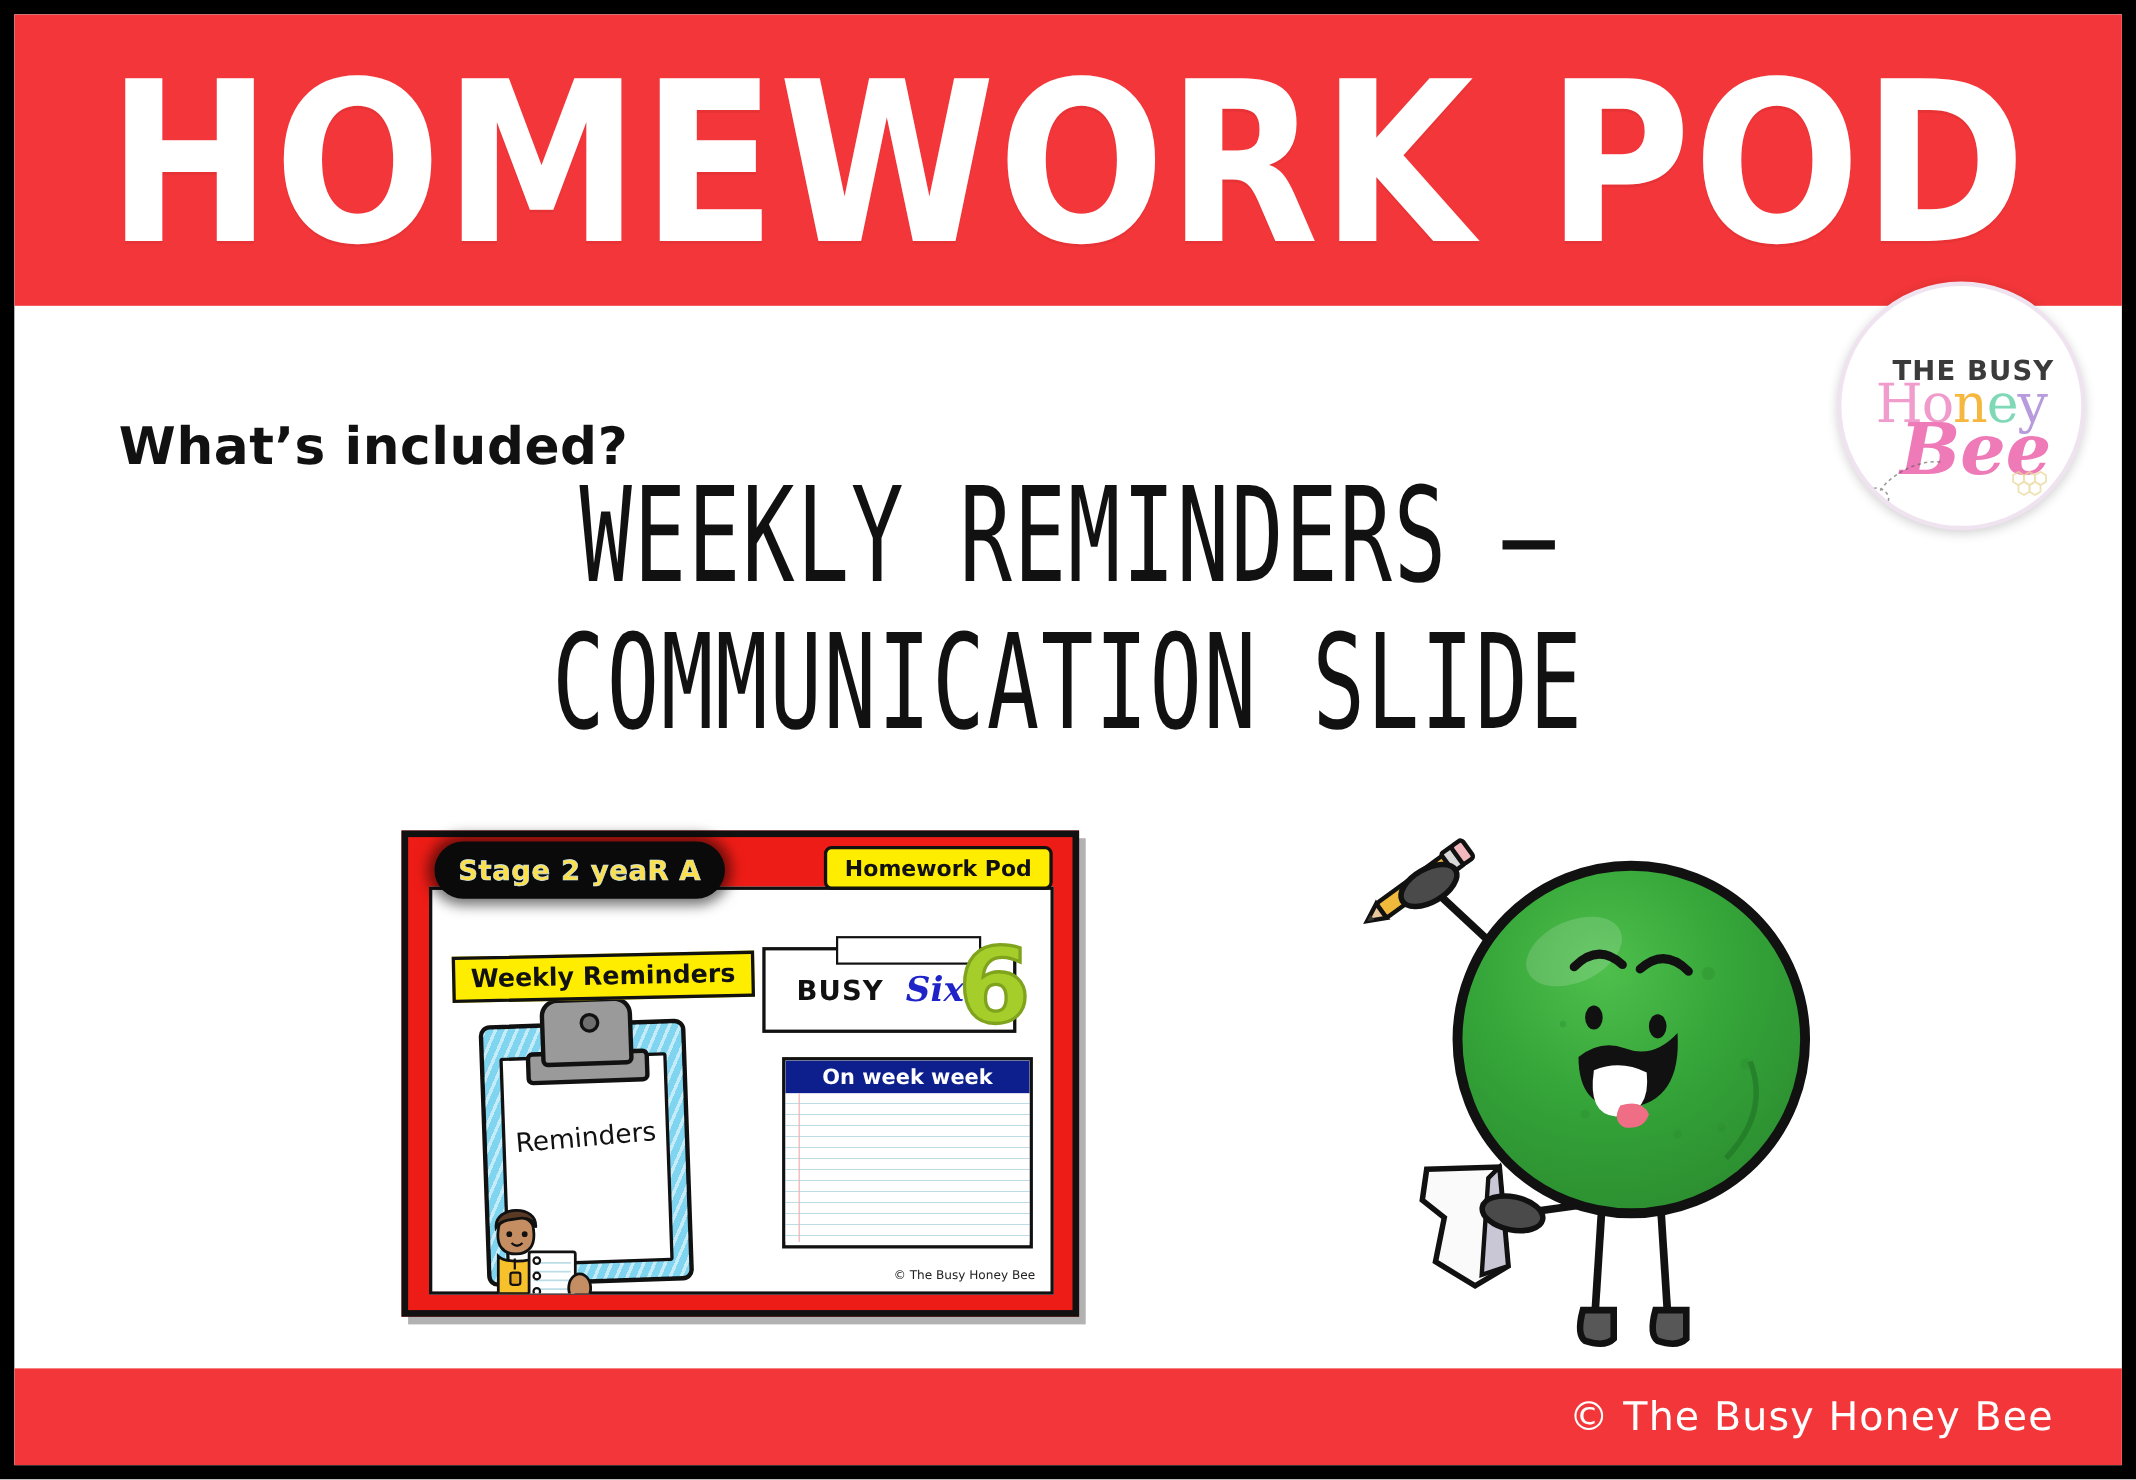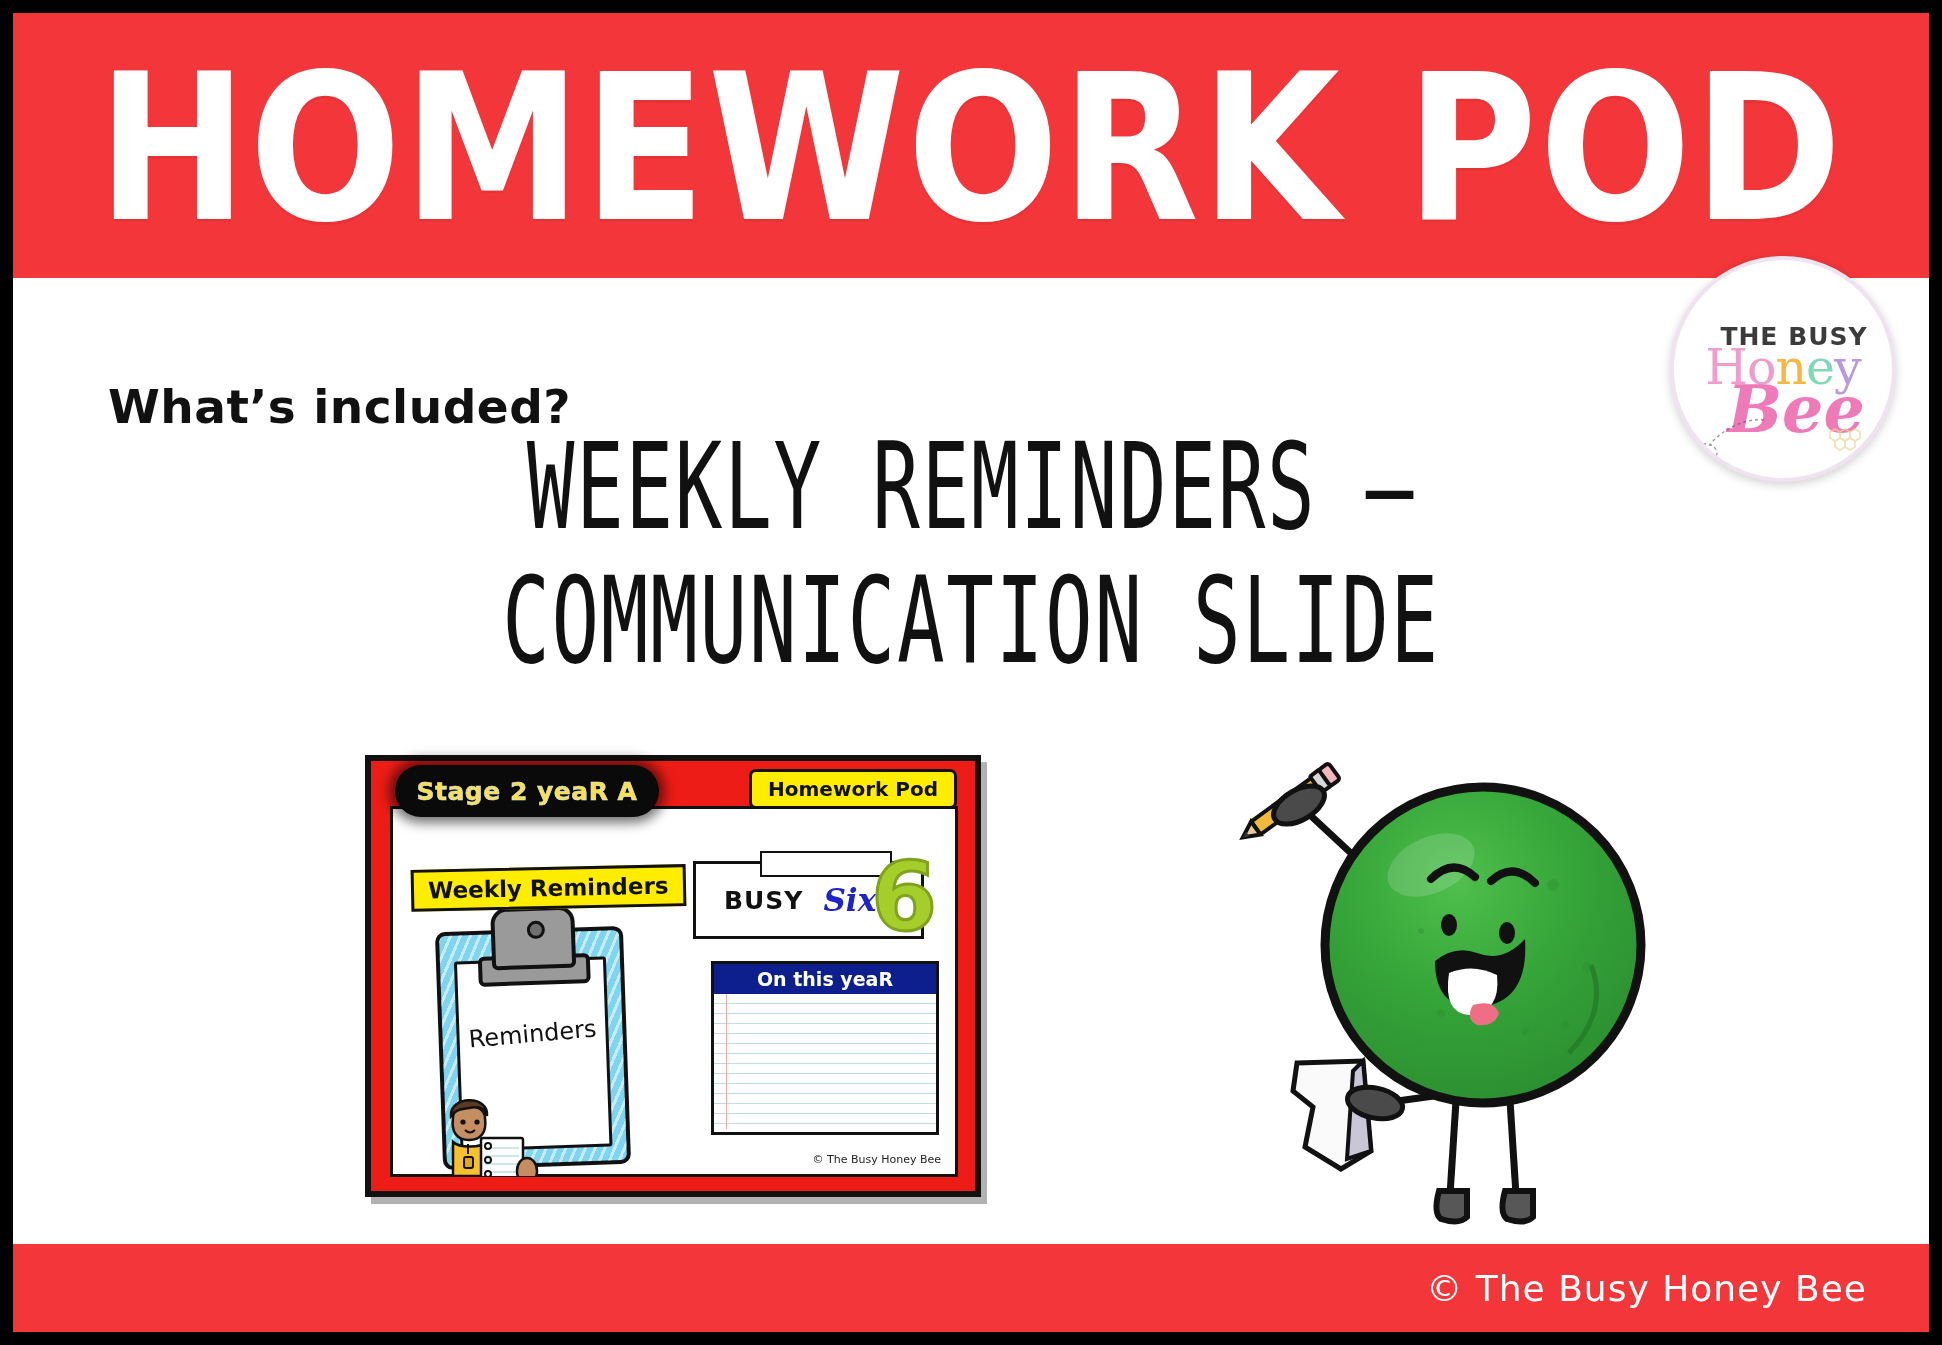--- a/index.html
+++ b/index.html
@@ -336,21 +336,21 @@
 
       <div class="pc-weekbox">
         <div class="pc-weekbox-tape"></div>
         <span class="pc-week-label">BUSY</span>
         <span class="pc-week-word">Six</span>
         <span class="pc-week-num">6</span>
       </div>
 
       <div class="pc-table">
         <div class="pc-table-head">
-          <span class="pc-table-head-text">On this yeaR</span>
+          <span class="pc-table-head-text">On week week</span>
         </div>
         <div class="pc-table-body"></div>
       </div>
 
       <div class="pc-clip">
         <div class="pc-clip-stripes"></div>
         <div class="pc-clip-page">
           <div class="pc-clip-label">Reminders</div>
         </div>
         <div class="pc-clip-bar"></div>

